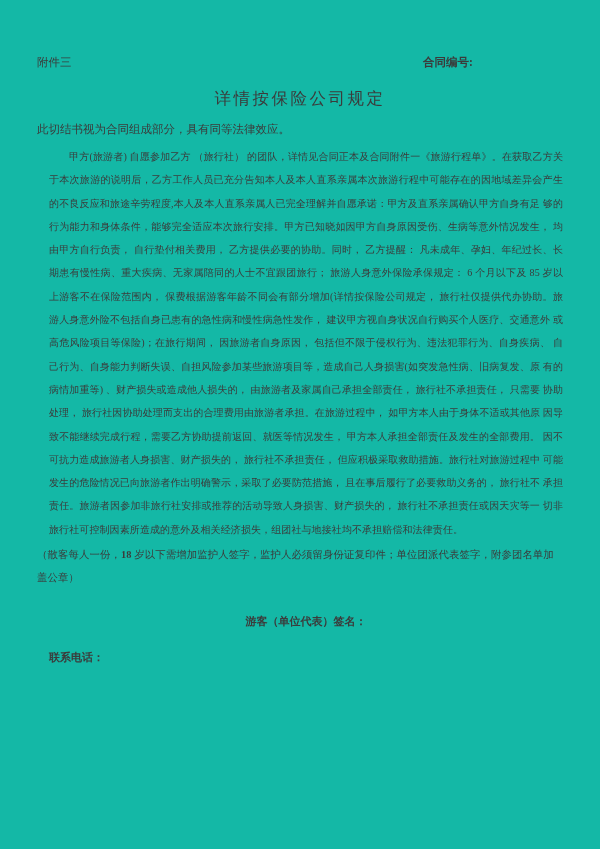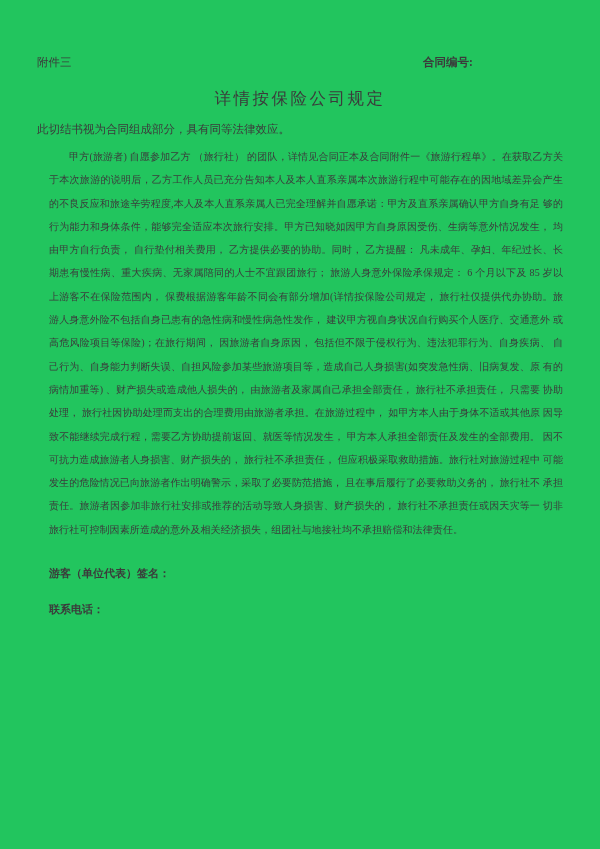--- a/index.html
+++ b/index.html
@@ -1,21 +1,21 @@
 <!DOCTYPE html>
 <html><head>
 <meta charset="utf-8">
 <style>
   html, body { margin: 0; padding: 0; background: #ffffff; }
   .page {
     position: relative;
     width: 600px;
     height: 849px;
     box-sizing: border-box;
-    background: #22c55e;
+    background: #14b8a6;
     padding: 55px 37px 0 37px;
     font-family: "Liberation Serif", "DejaVu Serif", serif;
     color: #3b3b3b;
     overflow: hidden;
   }
   .doc-header {
     position: relative;
     height: 15px;
     font-size: 11.5px;
     line-height: 15px;
@@ -56,38 +56,39 @@
     font-size: 10.6px;
     line-height: 15px;
     font-weight: bold;
   }
   .sig-line {
     margin: 21px 0 0 12px;
     font-size: 11px;
     line-height: 15px;
     font-weight: bold;
   }
-  .sig-line.first { margin-top: 25px; }
+  .sig-line.first { margin-top: 25px; text-align: center; }
 </style>
 </head>
 <body>
 
 <div class="page">
 
   <div class="doc-header">
     <span class="attachment-label">附件三</span>
     <span class="contract-label">合同编号:</span>
   </div>
 
   <h1 class="doc-title">详情按保险公司规定</h1>
 
   <p class="doc-subtitle">此切结书视为合同组成部分，具有同等法律效应。</p>
 
   <p class="body-paragraph">甲方(旅游者) 自愿参加乙方 （旅行社） 的团队，详情见合同正本及合同附件一《旅游行程单》。在获取乙方关于本次旅游的说明后，乙方工作人员已充分告知本人及本人直系亲属本次旅游行程中可能存在的因地域差异会产生的不良反应和旅途辛劳程度,本人及本人直系亲属人已完全理解并自愿承诺：甲方及直系亲属确认甲方自身有足 够的行为能力和身体条件，能够完全适应本次旅行安排。甲方已知晓如因甲方自身原因受伤、生病等意外情况发生， 均由甲方自行负责， 自行垫付相关费用， 乙方提供必要的协助。同时， 乙方提醒： 凡未成年、孕妇、年纪过长、长 期患有慢性病、重大疾病、无家属陪同的人士不宜跟团旅行； 旅游人身意外保险承保规定： 6 个月以下及 85 岁以 上游客不在保险范围内， 保费根据游客年龄不同会有部分增加(详情按保险公司规定， 旅行社仅提供代办协助。旅 游人身意外险不包括自身已患有的急性病和慢性病急性发作， 建议甲方视自身状况自行购买个人医疗、交通意外 或高危风险项目等保险)；在旅行期间， 因旅游者自身原因， 包括但不限于侵权行为、违法犯罪行为、自身疾病、 自己行为、自身能力判断失误、自担风险参加某些旅游项目等，造成自己人身损害(如突发急性病、旧病复发、原 有的病情加重等) 、财产损失或造成他人损失的， 由旅游者及家属自己承担全部责任， 旅行社不承担责任， 只需要 协助处理， 旅行社因协助处理而支出的合理费用由旅游者承担。在旅游过程中， 如甲方本人由于身体不适或其他原 因导致不能继续完成行程，需要乙方协助提前返回、就医等情况发生， 甲方本人承担全部责任及发生的全部费用。 因不可抗力造成旅游者人身损害、财产损失的， 旅行社不承担责任， 但应积极采取救助措施。旅行社对旅游过程中 可能发生的危险情况已向旅游者作出明确警示，采取了必要防范措施， 且在事后履行了必要救助义务的， 旅行社不 承担责任。旅游者因参加非旅行社安排或推荐的活动导致人身损害、财产损失的， 旅行社不承担责任或因天灾等一 切非旅行社可控制因素所造成的意外及相关经济损失，组团社与地接社均不承担赔偿和法律责任。</p>
 
+  <p class="sig-note"><span>（散客每人一份，</span><span class="bold-num">18</span><span> 岁以下需增加监护人签字，监护人必须留身份证复印件；单位团派代表签字，附参团名单加盖公章）</span></p>
 
 
   <div class="sig-line first">
     <span>游客（单位代表）签名：</span>
   </div>
 
 
   <div class="sig-line">
     <span>联系电话：</span>
   </div>

